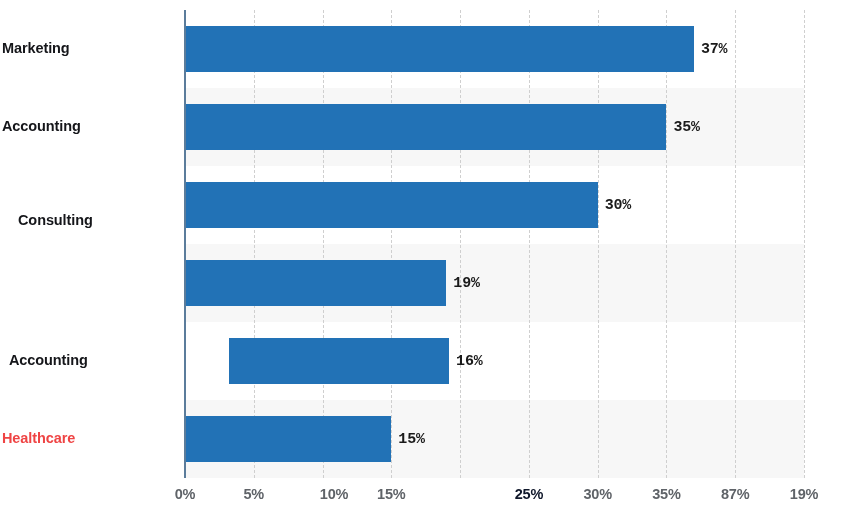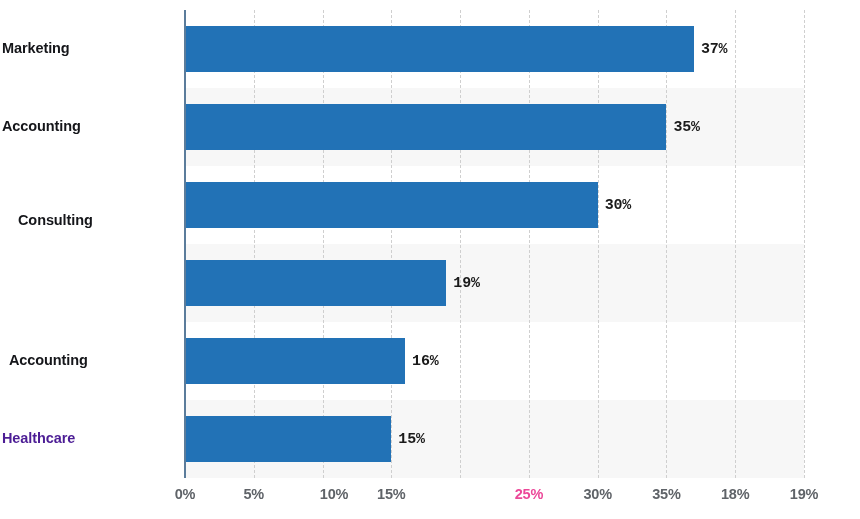--- a/index.html
+++ b/index.html
@@ -166,21 +166,21 @@
           <div class="bar-value" style="left: 488.444px; color: rgb(26, 26, 26);">35%</div>
         </div>
         <div class="row" style="top: 172px; height: 46px;">
           <div class="bar" style="width: 412.667px; background: rgb(34, 114, 182);"></div>
           <div class="bar-value" style="left: 419.667px; color: rgb(26, 26, 26);">30%</div>
         </div>
         <div class="row" style="top: 250px; height: 46px;">
           <div class="bar" style="width: 261.356px; background: rgb(34, 114, 182);"></div>
           <div class="bar-value" style="left: 268.356px; color: rgb(26, 26, 26);">19%</div>
         </div>
-        <div class="row" style="top: 328px; height: 46px;">
+        <div class="row" style="top: 328px; height: 46px; margin-left: 44px;">
           <div class="bar" style="width: 220.089px; background: rgb(34, 114, 182);"></div>
           <div class="bar-value" style="left: 227.089px; color: rgb(26, 26, 26);">16%</div>
         </div>
         <div class="row" style="top: 406px; height: 46px;">
           <div class="bar" style="width: 206.333px; background: rgb(34, 114, 182);"></div>
           <div class="bar-value" style="left: 213.333px; color: rgb(26, 26, 26);">15%</div>
         </div>
       </div>
   </div>
 
@@ -201,32 +201,32 @@
         <div class="cat-label" style="position: static; color: rgb(21, 22, 26);">
           <div>Consulting</div>
         </div>
       </div>
       <div class="cat-wrap" style="top: 312px; height: 78px; margin-left: 7px;">
         <div class="cat-label" style="position: static; color: rgb(21, 22, 26);">
           <div>Accounting</div>
         </div>
       </div>
       <div class="cat-wrap" style="top: 390px; height: 78px;">
-        <div class="cat-label" style="position: static; color: #4c1d95;">
+        <div class="cat-label" style="position: static; color: #ef4444;">
           <div>Healthcare</div>
         </div>
       </div>
     </div>
 
   <div id="x-ticks">
       <div class="x-tick" style="left: 0px; color: rgb(95, 99, 104);">0%</div>
       <div class="x-tick" style="left: 68.7778px; color: rgb(95, 99, 104);">5%</div>
       <div class="x-tick" style="left: 149px; color: rgb(95, 99, 104);">10%</div>
       <div class="x-tick" style="left: 206.333px; color: rgb(95, 99, 104);">15%</div>
       <div class="x-tick" style="left: 275.111px; color: rgb(95, 99, 104); margin-top: 32px;">20%</div>
-      <div class="x-tick" style="left: 343.889px; color: #ec4899;">25%</div>
+      <div class="x-tick" style="left: 343.889px; color: #0f172a;">25%</div>
       <div class="x-tick" style="left: 412.667px; color: rgb(95, 99, 104);">30%</div>
       <div class="x-tick" style="left: 481.444px; color: rgb(95, 99, 104);">35%</div>
-      <div class="x-tick" style="left: 550.222px; color: rgb(95, 99, 104);">18%</div>
+      <div class="x-tick" style="left: 550.222px; color: rgb(95, 99, 104);">87%</div>
       <div class="x-tick" style="left: 619px; color: rgb(95, 99, 104);">19%</div>
     </div>
 
 </div>
 
 </body></html>

